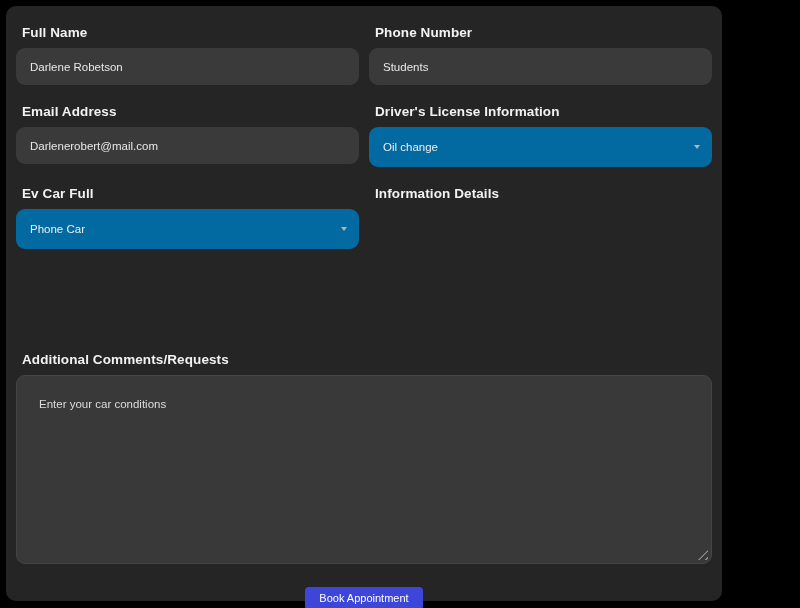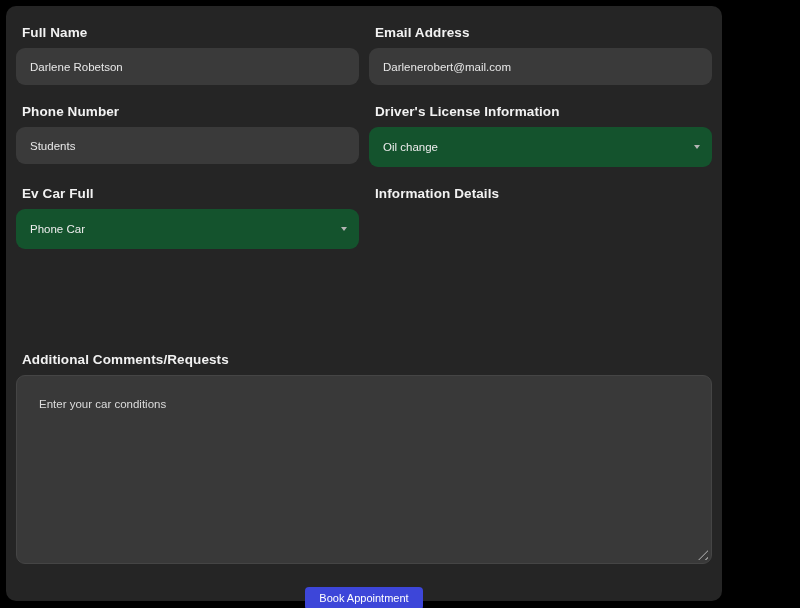--- a/index.html
+++ b/index.html
@@ -51,21 +51,21 @@
     padding: 8px 14px;
     font-family: "Liberation Sans", sans-serif;
   }
   .select {
     position: relative;
     display: flex;
     align-items: center;
     width: 100%;
     box-sizing: border-box;
     height: 40px;
-    background: #14532d;
+    background: #0369a1;
     border-radius: 9px;
     padding: 0 24px 0 14px;
     color: #ededed;
     font-size: 11.5px;
     cursor: default;
   }
   .caret {
     position: absolute;
     right: 12px;
     top: 50%;
@@ -125,27 +125,27 @@
 
 <div class="panel">
   <div class="grid">
 
     <div class="cell">
       <div class="field-label">Full Name</div>
       <input class="text-input" type="text" value="Darlene Robetson" style="">
     </div>
 
     <div class="cell">
-      <div class="field-label">Email Address</div>
-      <input class="text-input" type="text" value="Darlenerobert@mail.com" style="">
+      <div class="field-label">Phone Number</div>
+      <input class="text-input" type="text" value="Students" style="">
     </div>
 
     <div class="cell">
-      <div class="field-label">Phone Number</div>
-      <input class="text-input" type="text" value="Students" style="">
+      <div class="field-label">Email Address</div>
+      <input class="text-input" type="text" value="Darlenerobert@mail.com" style="">
     </div>
 
     <div class="cell">
       <div class="field-label">Driver's License Information</div>
       <div class="select">
         <span>Oil change</span>
         <span class="caret"></span>
       </div>
     </div>
 

